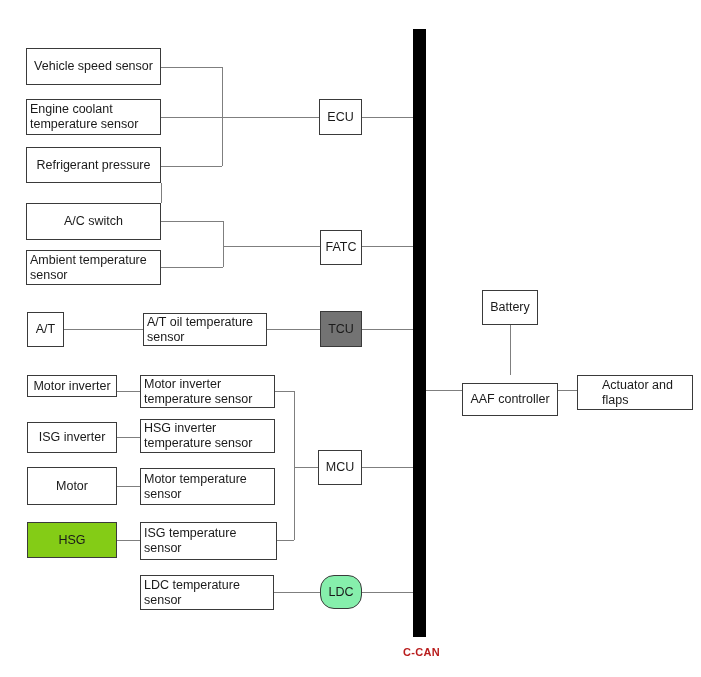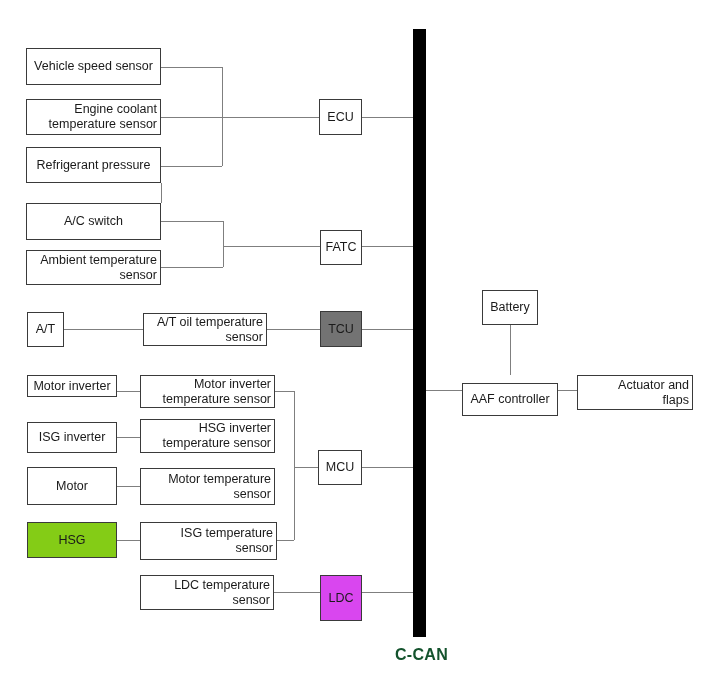--- a/index.html
+++ b/index.html
@@ -16,42 +16,42 @@
     overflow: hidden;
   }
   .node {
     position: absolute;
     box-sizing: border-box;
     border: 1px solid #3a3a3a;
     background: #ffffff;
     display: flex;
     align-items: center;
     justify-content: center;
-    text-align: right;
+    text-align: left;
     font-size: 12.5px;
     line-height: 15px;
     padding: 1px 3px;
     z-index: 2;
     color: #1a1a1a;
   }
   .edge {
     position: absolute;
     z-index: 1;
   }
   #bus-bar {
     position: absolute;
     z-index: 3;
   }
   #bus-label {
     position: absolute;
     z-index: 3;
     font-weight: bold;
-    font-size: 16px;
+    font-size: 11px;
     letter-spacing: 0.3px;
-    color: #14532d;
+    color: #b91c1c;
     transform: translateX(-50%);
     white-space: nowrap;
   }
 </style>
 </head>
 <body>
 
 <div id="canvas" style="background: rgb(255, 255, 255);">
   <div id="bus-bar" style="left: 413px; top: 29px; width: 13px; height: 608px; background: rgb(0, 0, 0);"></div>
   <div id="bus-label" style="left: 421.5px; top: 646px;">C-CAN</div>
@@ -136,21 +136,21 @@
     </div>
     <div class="node" style="left: 320px; top: 230px; width: 42px; height: 35px; border-color: rgb(58, 58, 58); background: rgb(255, 255, 255); color: rgb(26, 26, 26);">
       <span>FATC</span>
     </div>
     <div class="node" style="left: 320px; top: 311px; width: 42px; height: 36px; border-color: rgb(58, 58, 58); background: #737373; color: rgb(26, 26, 26);">
       <span>TCU</span>
     </div>
     <div class="node" style="left: 318px; top: 450px; width: 44px; height: 35px; border-color: rgb(58, 58, 58); background: rgb(255, 255, 255); color: rgb(26, 26, 26);">
       <span>MCU</span>
     </div>
-    <div class="node" style="left: 320px; top: 575px; width: 42px; height: 46px; border-color: rgb(58, 58, 58); background: #d946ef; color: rgb(26, 26, 26);">
+    <div class="node" style="left: 320px; top: 575px; width: 42px; height: 34px; border-color: rgb(58, 58, 58); background: #86efac; color: rgb(26, 26, 26); border-radius: 14px;">
       <span>LDC</span>
     </div>
     <div class="node" style="left: 482px; top: 290px; width: 56px; height: 35px; border-color: rgb(58, 58, 58); background: rgb(255, 255, 255); color: rgb(26, 26, 26);">
       <span>Battery</span>
     </div>
     <div class="node" style="left: 462px; top: 375px; width: 96px; height: 33px; border-color: rgb(58, 58, 58); background: rgb(255, 255, 255); color: rgb(26, 26, 26); margin-top: 8px;">
       <span>AAF controller</span>
     </div>
     <div class="node" style="left: 577px; top: 375px; width: 116px; height: 35px; border-color: rgb(58, 58, 58); background: rgb(255, 255, 255); color: rgb(26, 26, 26); padding-left: 24px;">
       <span>Actuator and flaps</span>

